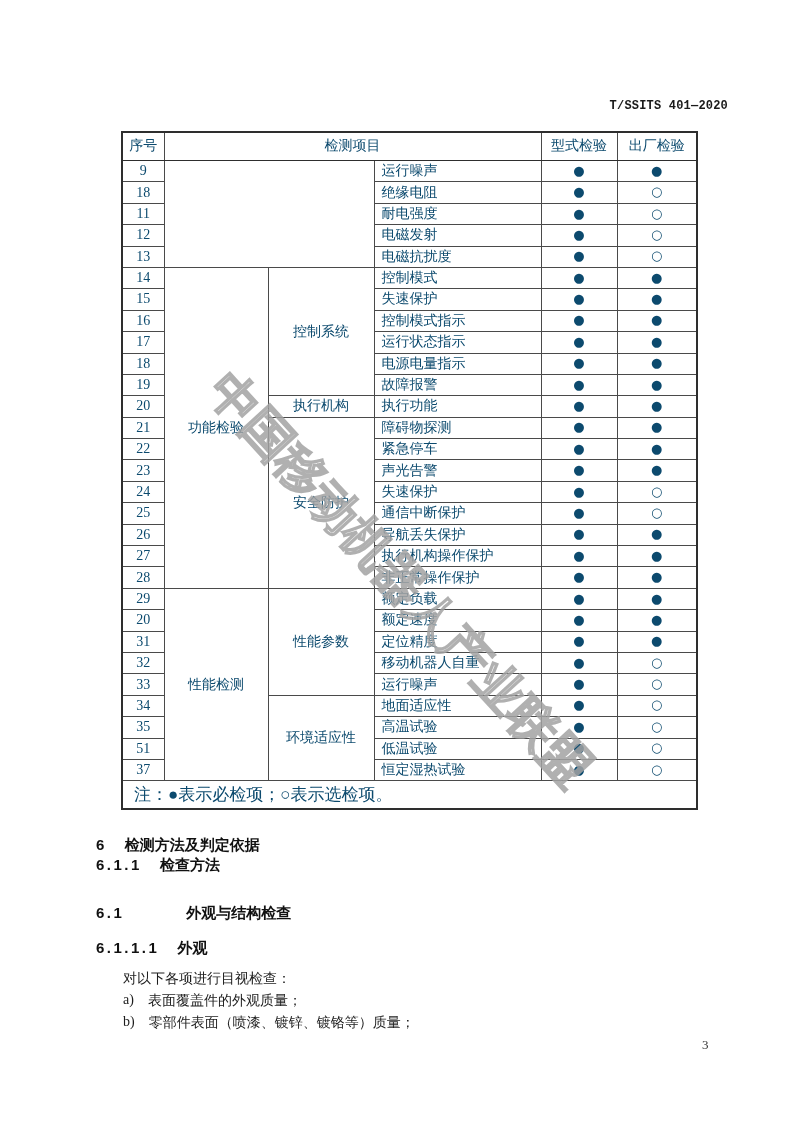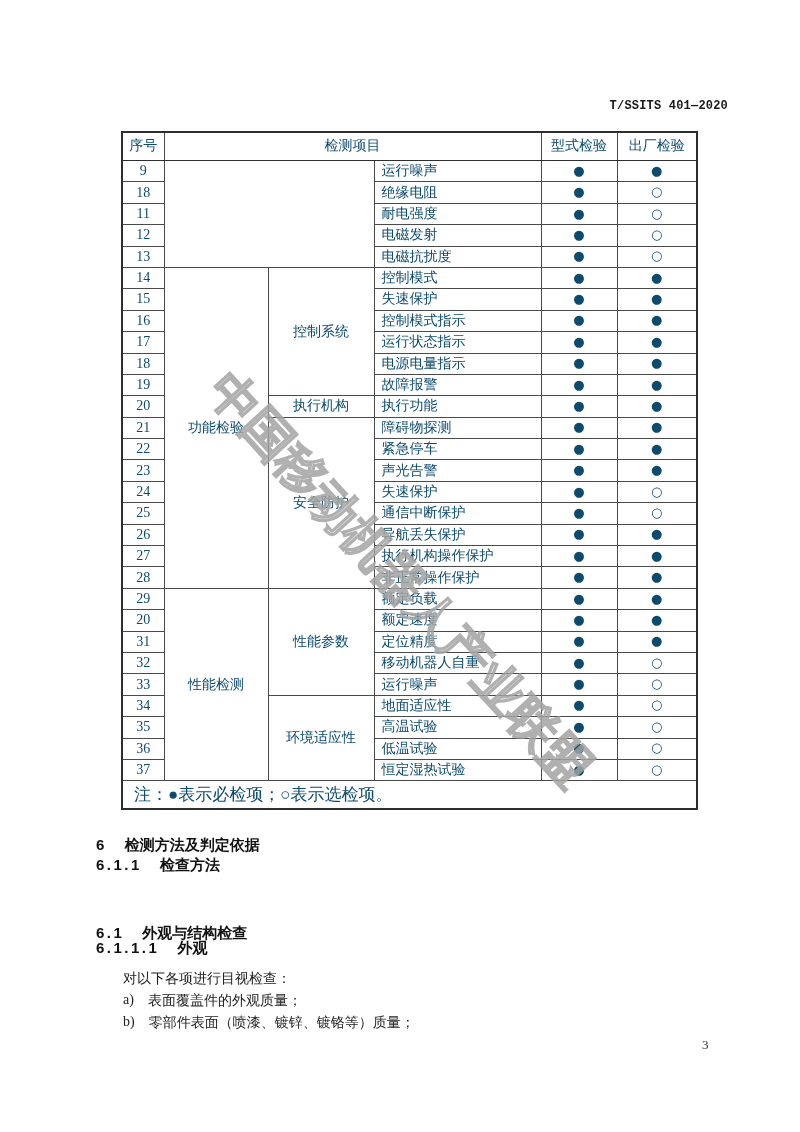--- a/index.html
+++ b/index.html
@@ -53,21 +53,21 @@
   }
 
   
   .heading {
     position:absolute; left:96px; display:flex; align-items:baseline;
     font-family:"Liberation Sans","DejaVu Sans",sans-serif;
     font-weight:bold; font-size:15px; color:#111;
   }
   .heading .num { margin-right:18px; letter-spacing:2.5px; }
   .h-s1 { top:836px; }
-  .h-s2 { top:924px; }
+  .h-s2 { top:904px;gap:44px; }
   .h-s3 { top:856px; }
   .h-s4 { top:939px; }
 
   
   .bodyline { position:absolute; left:123px; font-size:14px; color:#1c1c1c;text-align:center; }
   .b-intro { top:970px; }
   .b-item-a { top:992px; }
   .b-item-b { top:1014px; }
   .listline { display:flex; }
   .listline .lab { margin-right:14px; }
@@ -263,21 +263,21 @@
           <td class="mark-cell">●</td>
           <td class="mark-cell">○</td>
         </tr>
         <tr>
           <td>35</td>
           <td class="item-cell">高温试验</td>
           <td class="mark-cell">●</td>
           <td class="mark-cell">○</td>
         </tr>
         <tr>
-          <td>36</td>
+          <td>51</td>
           <td class="item-cell">低温试验</td>
           <td class="mark-cell">●</td>
           <td class="mark-cell">○</td>
         </tr>
         <tr>
           <td>37</td>
           <td class="item-cell">恒定湿热试验</td>
           <td class="mark-cell">●</td>
           <td class="mark-cell">○</td>
         </tr>

